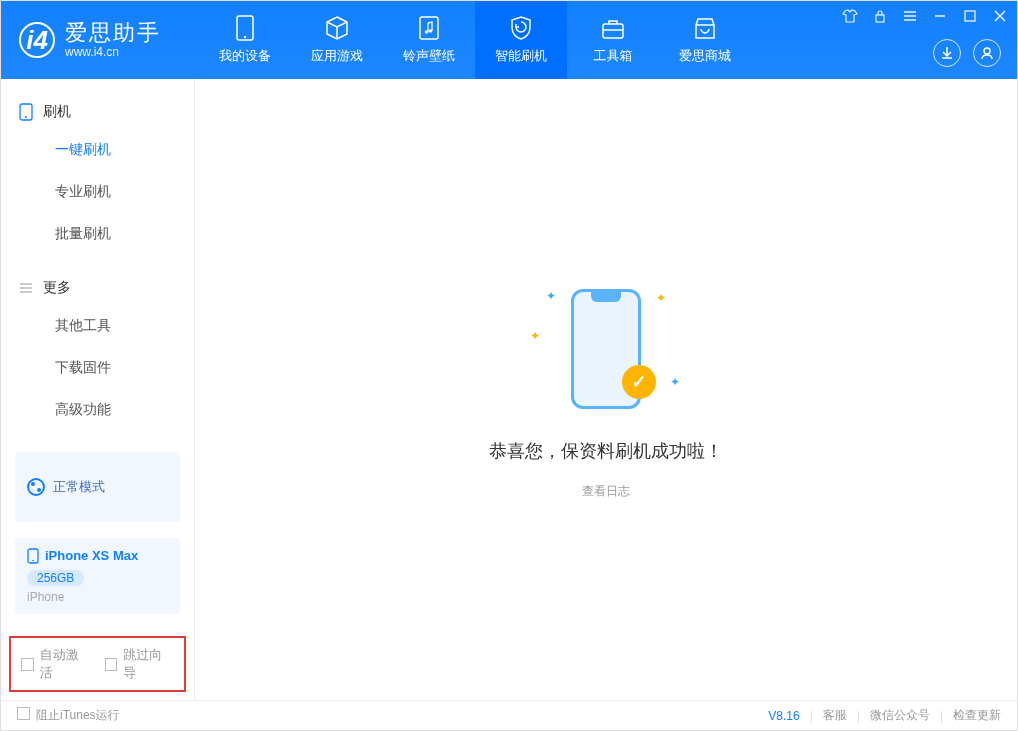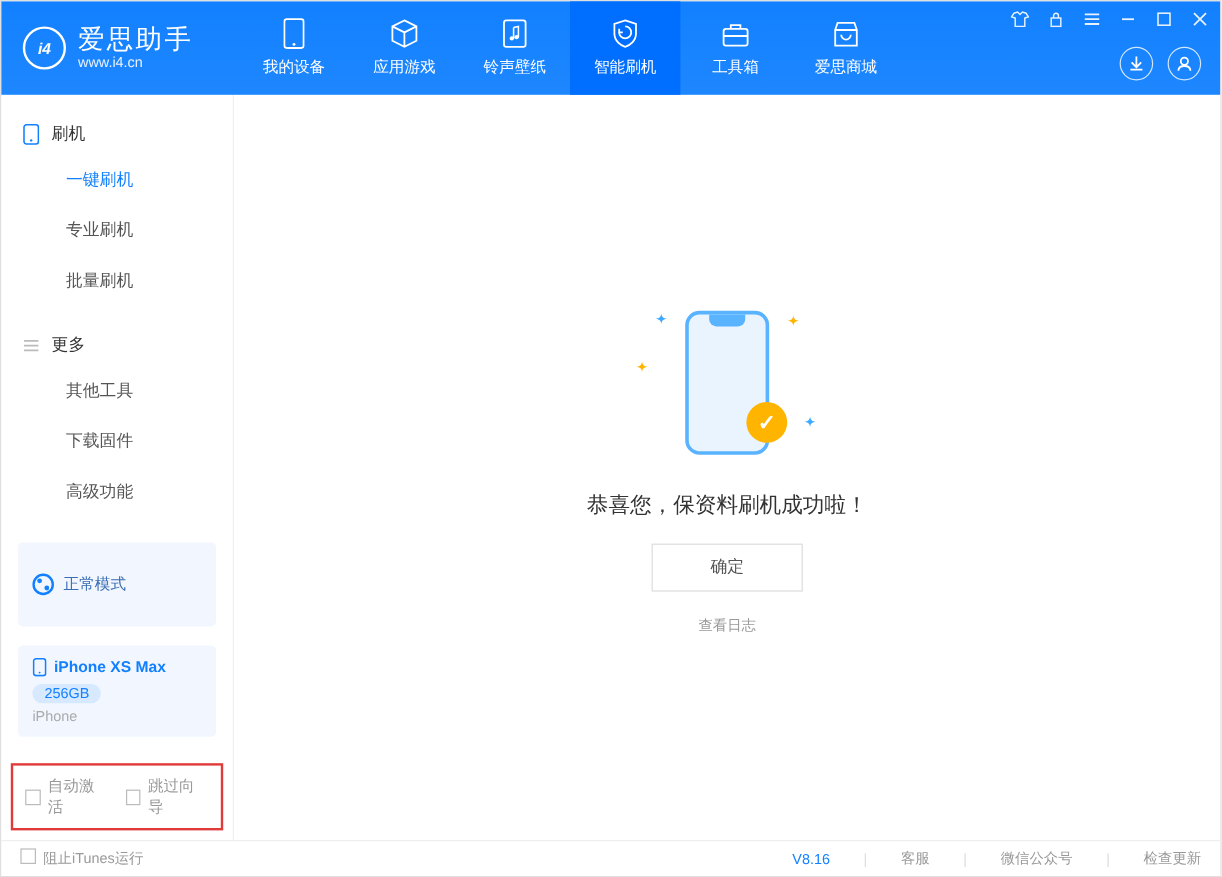--- a/index.html
+++ b/index.html
@@ -1,19 +1,19 @@
 <!DOCTYPE html>
 <html><head>
 <meta charset="utf-8">
 <style>
 * { margin: 0; padding: 0; box-sizing: border-box; font-family: "Microsoft YaHei", sans-serif; }
 body { background: #fff; width: 1018px; height: 731px; overflow: hidden; border: 1px solid #e0e0e0; display: flex; flex-direction: column; }
 .titlebar { height: 78px; background: linear-gradient(to bottom, #1280ff, #1e87ff); display: flex; align-items: center; color: #fff; position: relative; }
 .logo-area { display: flex; align-items: center; padding: 0 18px; gap: 10px; }
-.logo-circle { width: 36px; height: 36px; border: 2px solid #fff; border-radius: 50%; display: flex; align-items: center; justify-content: center; font-weight: bold; font-style: italic; font-size: 13px; }
+.logo-circle { width: 36px; height: 36px; border: 2px solid #fff; border-radius: 50%; display: flex; align-items: center; justify-content: center; font-weight: bold; font-style: italic; font-size: 26px; }
 .logo-text { display: flex; flex-direction: column; line-height: 1.1; }
 .logo-text .big { font-size: 22px; font-weight: 500; letter-spacing: 2px; }
 .logo-text .small { font-size: 12px; opacity: 0.9; }
 .nav-tabs { display: flex; height: 100%; margin-left: 20px; }
 .nav-tab { width: 92px; height: 100%; display: flex; flex-direction: column; align-items: center; justify-content: center; gap: 6px; cursor: pointer; font-size: 13px; }
 .nav-tab.active { background: #006fff; }
 .nav-tab .icon { width: 28px; height: 26px; display: flex; align-items: center; justify-content: center; }
 .window-controls { position: absolute; top: 6px; right: 8px; display: flex; gap: 12px; align-items: center; }
 .window-controls span { cursor: pointer; opacity: 0.9; font-size: 14px; display: flex; align-items: center; justify-content: center; width: 18px; height: 18px; }
 .circle-icons { position: absolute; right: 16px; bottom: 12px; display: flex; gap: 12px; }
@@ -36,21 +36,21 @@
 .illustration { position: relative; width: 160px; height: 140px; display: flex; align-items: center; justify-content: center; }
 .phone { width: 70px; height: 120px; border: 3px solid #59b3ff; border-radius: 12px; background: #e9f4ff; position: relative; }
 .phone:before { content: ""; position: absolute; top: 0; left: 50%; transform: translateX(-50%); width: 30px; height: 10px; background: #59b3ff; border-radius: 0 0 6px 6px; }
 .badge-check { position: absolute; right: 30px; bottom: 20px; width: 34px; height: 34px; background: #ffb400; border-radius: 50%; display: flex; align-items: center; justify-content: center; color: #fff; font-size: 18px; font-weight: bold; }
 .sparkle { position: absolute; color: #3fa9ff; font-size: 12px; }
 .msg { font-size: 18px; color: #333; }
 .ok-btn { border: 1px solid #ddd; background: #fff; padding: 10px 48px; font-size: 14px; cursor: pointer; color: #555; }
 .log-link { color: #999; font-size: 12px; cursor: pointer; }
 .statusbar { height: 30px; border-top: 1px solid #eee; display: flex; align-items: center; padding: 0 16px; font-size: 12px; color: #999; }
 .statusbar .left { display: flex; align-items: center; gap: 6px; }
-.statusbar .right { margin-left: auto; display: flex; align-items: center; gap: 28px; justify-content: center; }
+.statusbar .right { margin-left: auto; display: flex; align-items: center; gap: 10px; justify-content: center; }
 .statusbar .divider { color: #ddd; }
 .mode-icon { width: 18px; height: 18px; border: 2px solid #1280ff; border-radius: 50%; position: relative; }
 .mode-icon:before { content: ""; position: absolute; width: 4px; height: 4px; background: #1280ff; border-radius: 50%; top: 2px; left: 2px; }
 .mode-icon:after { content: ""; position: absolute; width: 4px; height: 4px; background: #1280ff; border-radius: 50%; bottom: 2px; right: 2px; }
 svg { display: block; }
 </style>
 </head>
 <body>
 
 <div class="titlebar">
@@ -229,21 +229,20 @@
   <div class="content">
     <div class="illustration">
       <span class="sparkle" style="top:10px;left:20px;">✦</span>
       <span class="sparkle" style="top:50px;left:4px;color:#ffb400;">✦</span>
       <span class="sparkle" style="top:12px;right:20px;color:#ffb400;">✦</span>
       <span class="sparkle" style="bottom:30px;right:6px;">✦</span>
       <div class="phone"></div>
       <div class="badge-check">✓</div>
     </div>
     <div class="msg">恭喜您，保资料刷机成功啦！</div>
-    <button class="ok-btn">确定</button>
     <a class="log-link">查看日志</a>
   </div>
 </div>
 
 <div class="statusbar">
   <div class="left">
     <label style="display:flex;gap:6px;">
         <span class="chk"></span>
         <span>阻止iTunes运行</span>
       </label>

